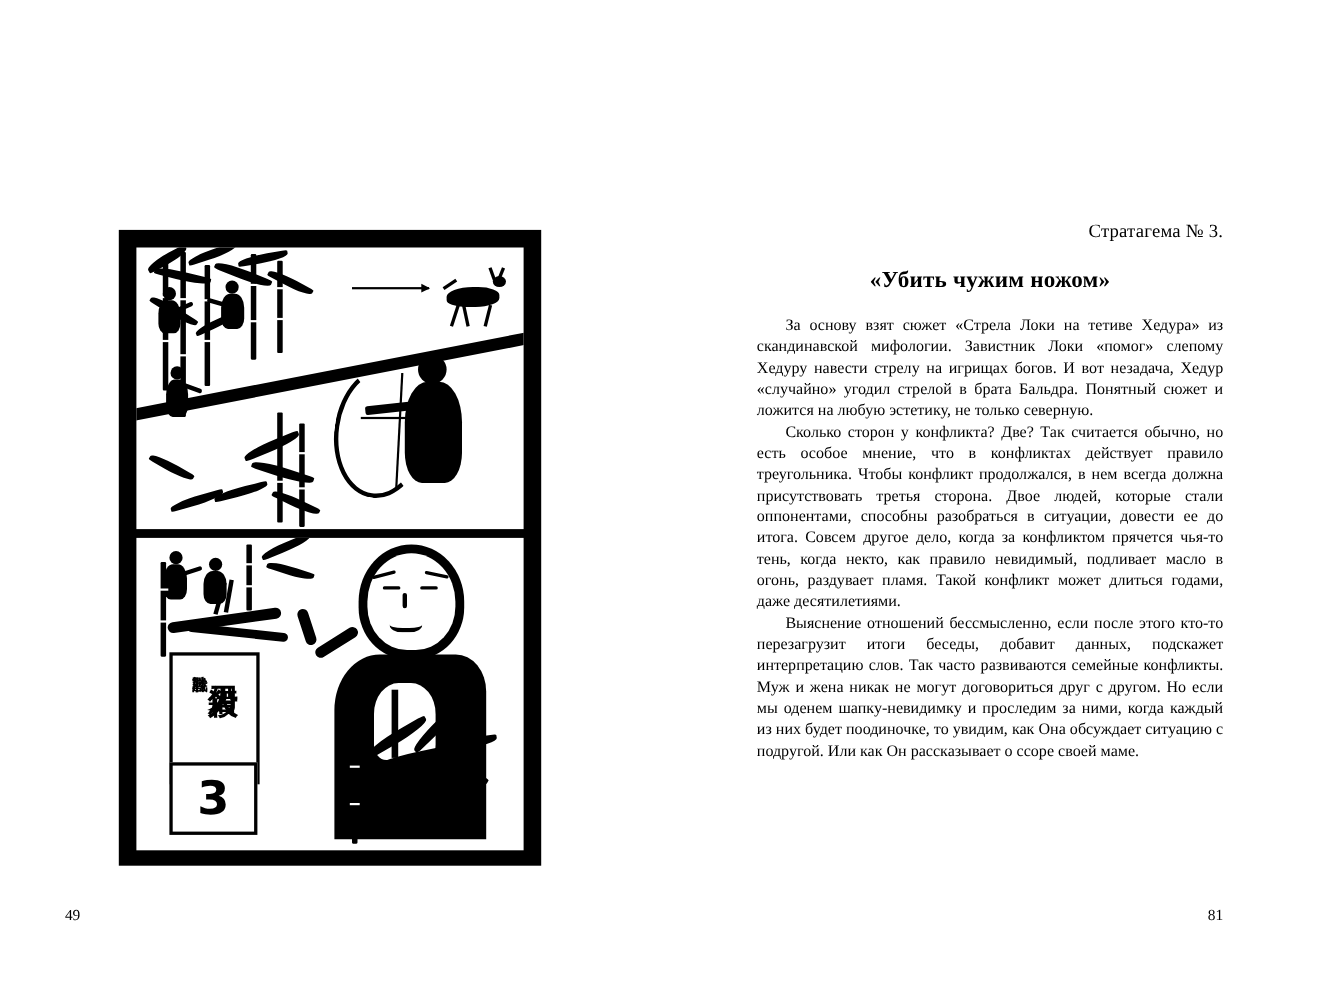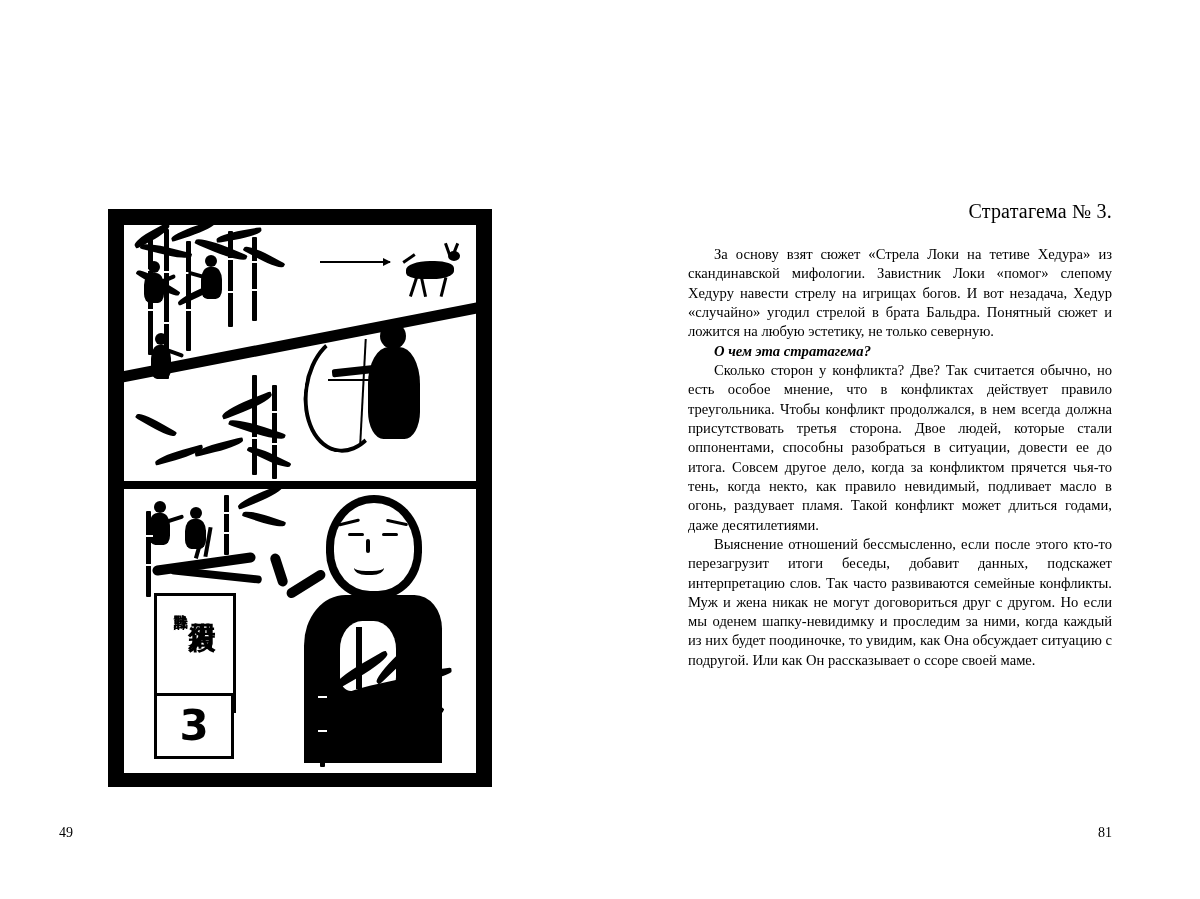--- a/index.html
+++ b/index.html
@@ -217,21 +217,21 @@
 
   
   .text-col {
     position: absolute;
     left: 88px;
     top: 200px;
     width: 424px;
   }
   .strat-no {
     text-align: right;
-    font-size: 20px;
+    font-size: 17px;
     margin: 0 0 22px 0;
     letter-spacing: 0.2px;
   }
   .strat-title {
     text-align: center;
     font-size: 21px;
     font-weight: 700;
     margin: 0 0 20px 0;
     letter-spacing: 0.2px;
   }
@@ -395,24 +395,24 @@
       </div>
     </div>
 
     <div class="folio folio-left">49</div>
   </div>
 
   <div class="page-right">
     <div class="text-col">
 
       <p class="strat-no">Стратагема № 3.</p>
+      <h1 class="strat-title">«Убить чужим ножом»</h1>
 
       <p class="body">За основу взят сюжет «Стрела Локи на тетиве Хедура» из скандинавской мифологии. Завистник Локи «помог» слепому Хедуру навести стрелу на игрищах богов. И вот незадача, Хедур «случайно» угодил стрелой в брата Бальдра. Понятный сюжет и ложится на любую эстетику, не только северную.</p>
 
-      <p class="subhead">О чем эта стратагема?</p>
       <p class="body">Сколько сторон у конфликта? Две? Так считается обычно, но есть особое мнение, что в конфликтах действует правило треугольника. Чтобы конфликт продолжался, в нем всегда должна присутствовать третья сторона. Двое людей, которые стали оппонентами, способны разобраться в ситуации, довести ее до итога. Совсем другое дело, когда за конфликтом прячется чья-то тень, когда некто, как правило невидимый, подливает масло в огонь, раздувает пламя. Такой конфликт может длиться годами, даже десятилетиями.</p>
       <p class="body">Выяснение отношений бессмысленно, если после этого кто-то перезагрузит итоги беседы, добавит данных, подскажет интерпретацию слов. Так часто развиваются семейные конфликты. Муж и жена никак не могут договориться друг с другом. Но если мы оденем шапку-невидимку и проследим за ними, когда каждый из них будет поодиночке, то увидим, как Она обсуждает ситуацию с подругой. Или как Он рассказывает о ссоре своей маме.</p>
 
     </div>
     <div class="folio folio-right">81</div>
   </div>
 
 </div>
 
 </body></html>

